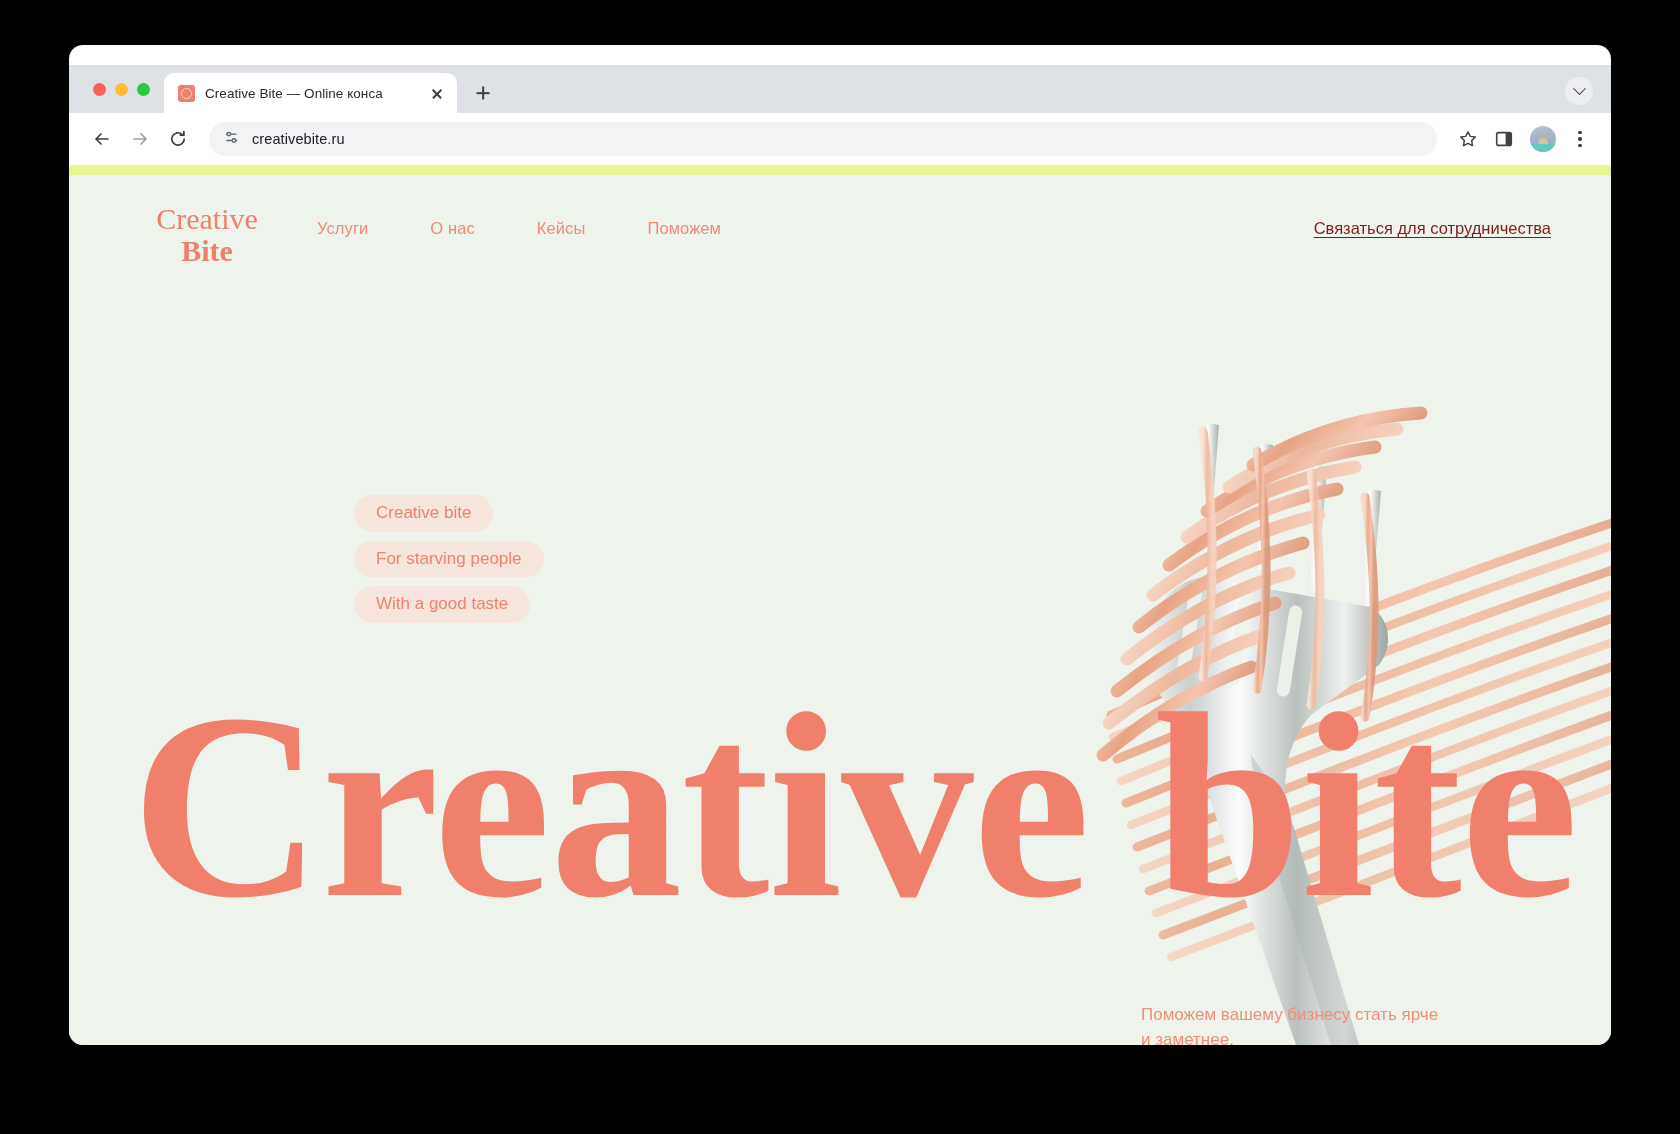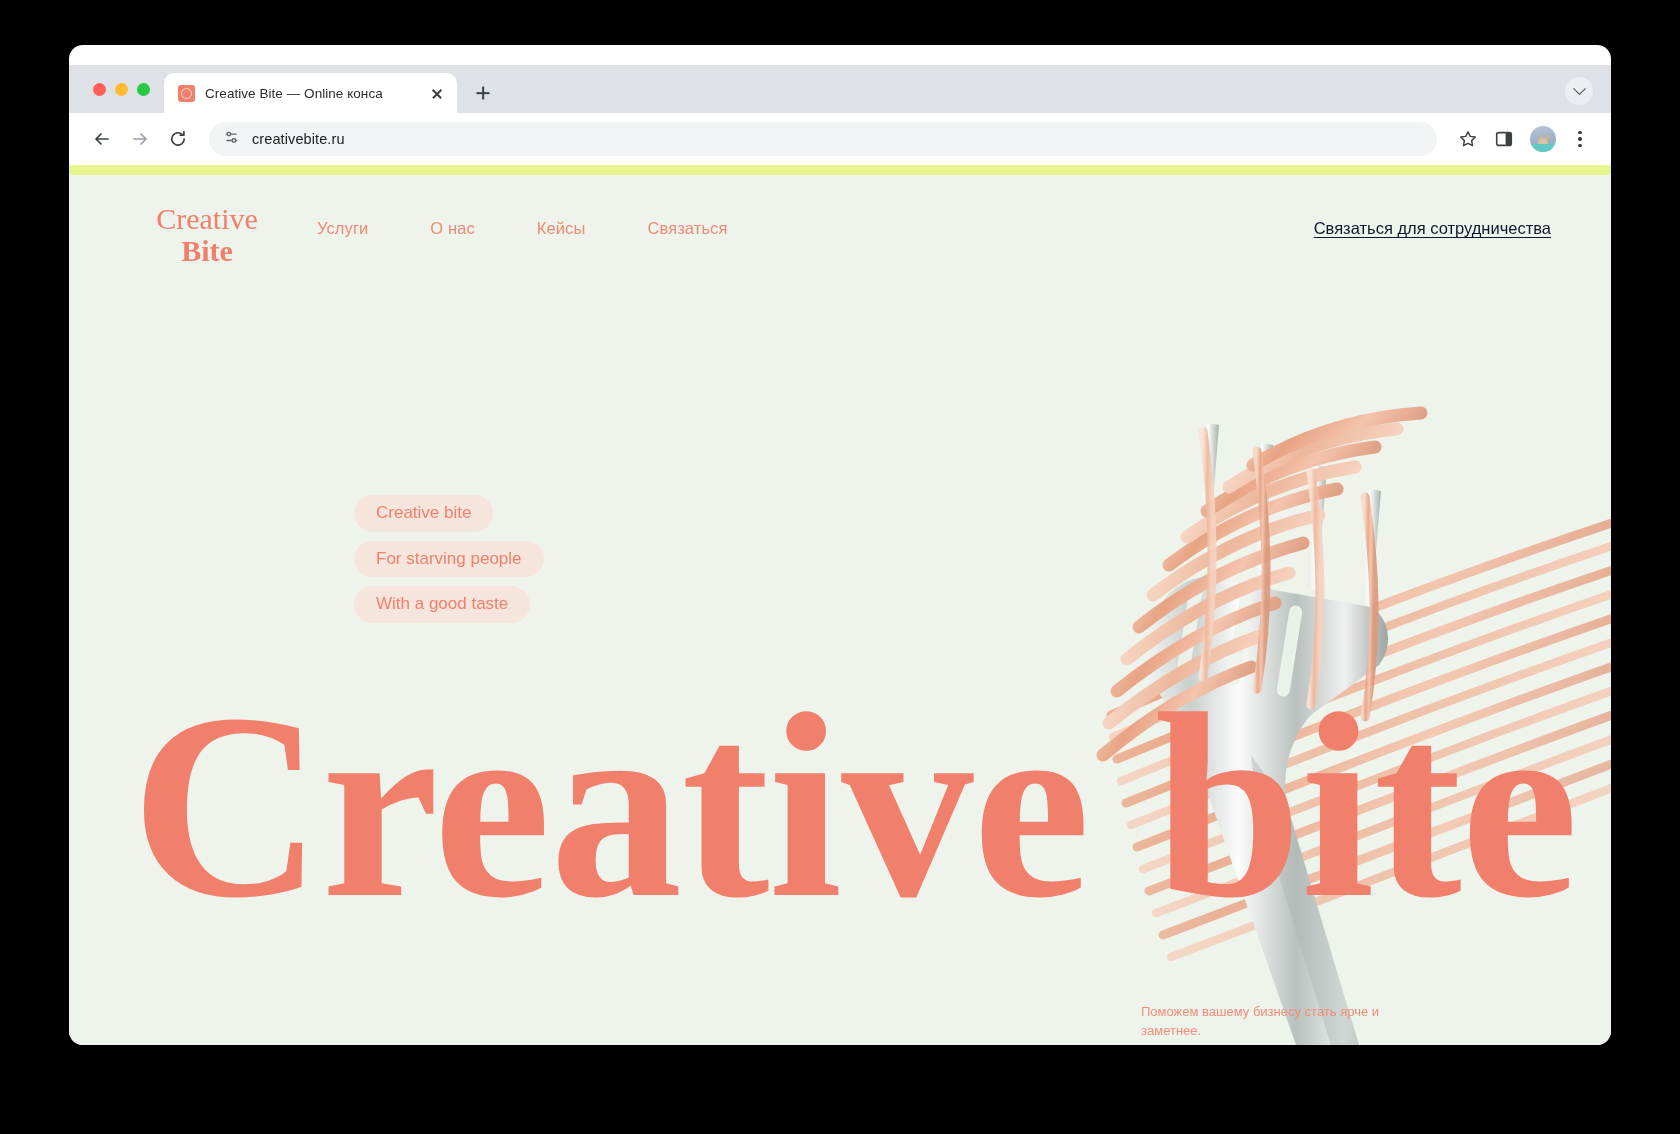--- a/index.html
+++ b/index.html
@@ -250,21 +250,21 @@
     white-space: nowrap;
     letter-spacing: 0.1px;
   }
   #contact-link-wrap {
     margin-left: auto;
     padding-top: 22px;
     padding-right: 20px;
   }
   #contact-link {
     font-size: 16.5px;
-    color: #0f172a;
+    color: #7f1d1d;
     text-decoration: underline;
     text-underline-offset: 3px;
     white-space: nowrap;
   }
 
   
   #fork-photo {
     position: absolute;
     right: -40px;
     top: 120px;
@@ -320,21 +320,21 @@
     font-size: 17px;
     line-height: 1.45;
     color: #f28d79;
     max-width: 330px;
   }
   #lede-right {
     position: absolute;
     left: 1072px;
     top: 838px;
     z-index: 5;
-    font-size: 13px;
+    font-size: 17px;
     line-height: 1.45;
     color: #f28d79;
     max-width: 300px;
   }
 
   
   #chat-fab {
     position: absolute;
     right: 72px;
     bottom: 54px;
@@ -535,21 +535,21 @@
     <header id="site-header">
       <div id="site-logo">
         <span>Creative</span>
         <span class="line2">Bite</span>
       </div>
 
       <nav id="main-nav">
         <a class="nav-link">Услуги</a>
         <a class="nav-link">О нас</a>
         <a class="nav-link">Кейсы</a>
-        <a class="nav-link">Связаться</a>
+        <a class="nav-link">Поможем</a>
       </nav>
 
       <div id="contact-link-wrap">
         <a id="contact-link">Связаться для сотрудничества</a>
       </div>
     </header>
 
     <div id="tag-list">
       <span class="tag-pill">Creative bite</span>
       <span class="tag-pill">For starving people</span>

